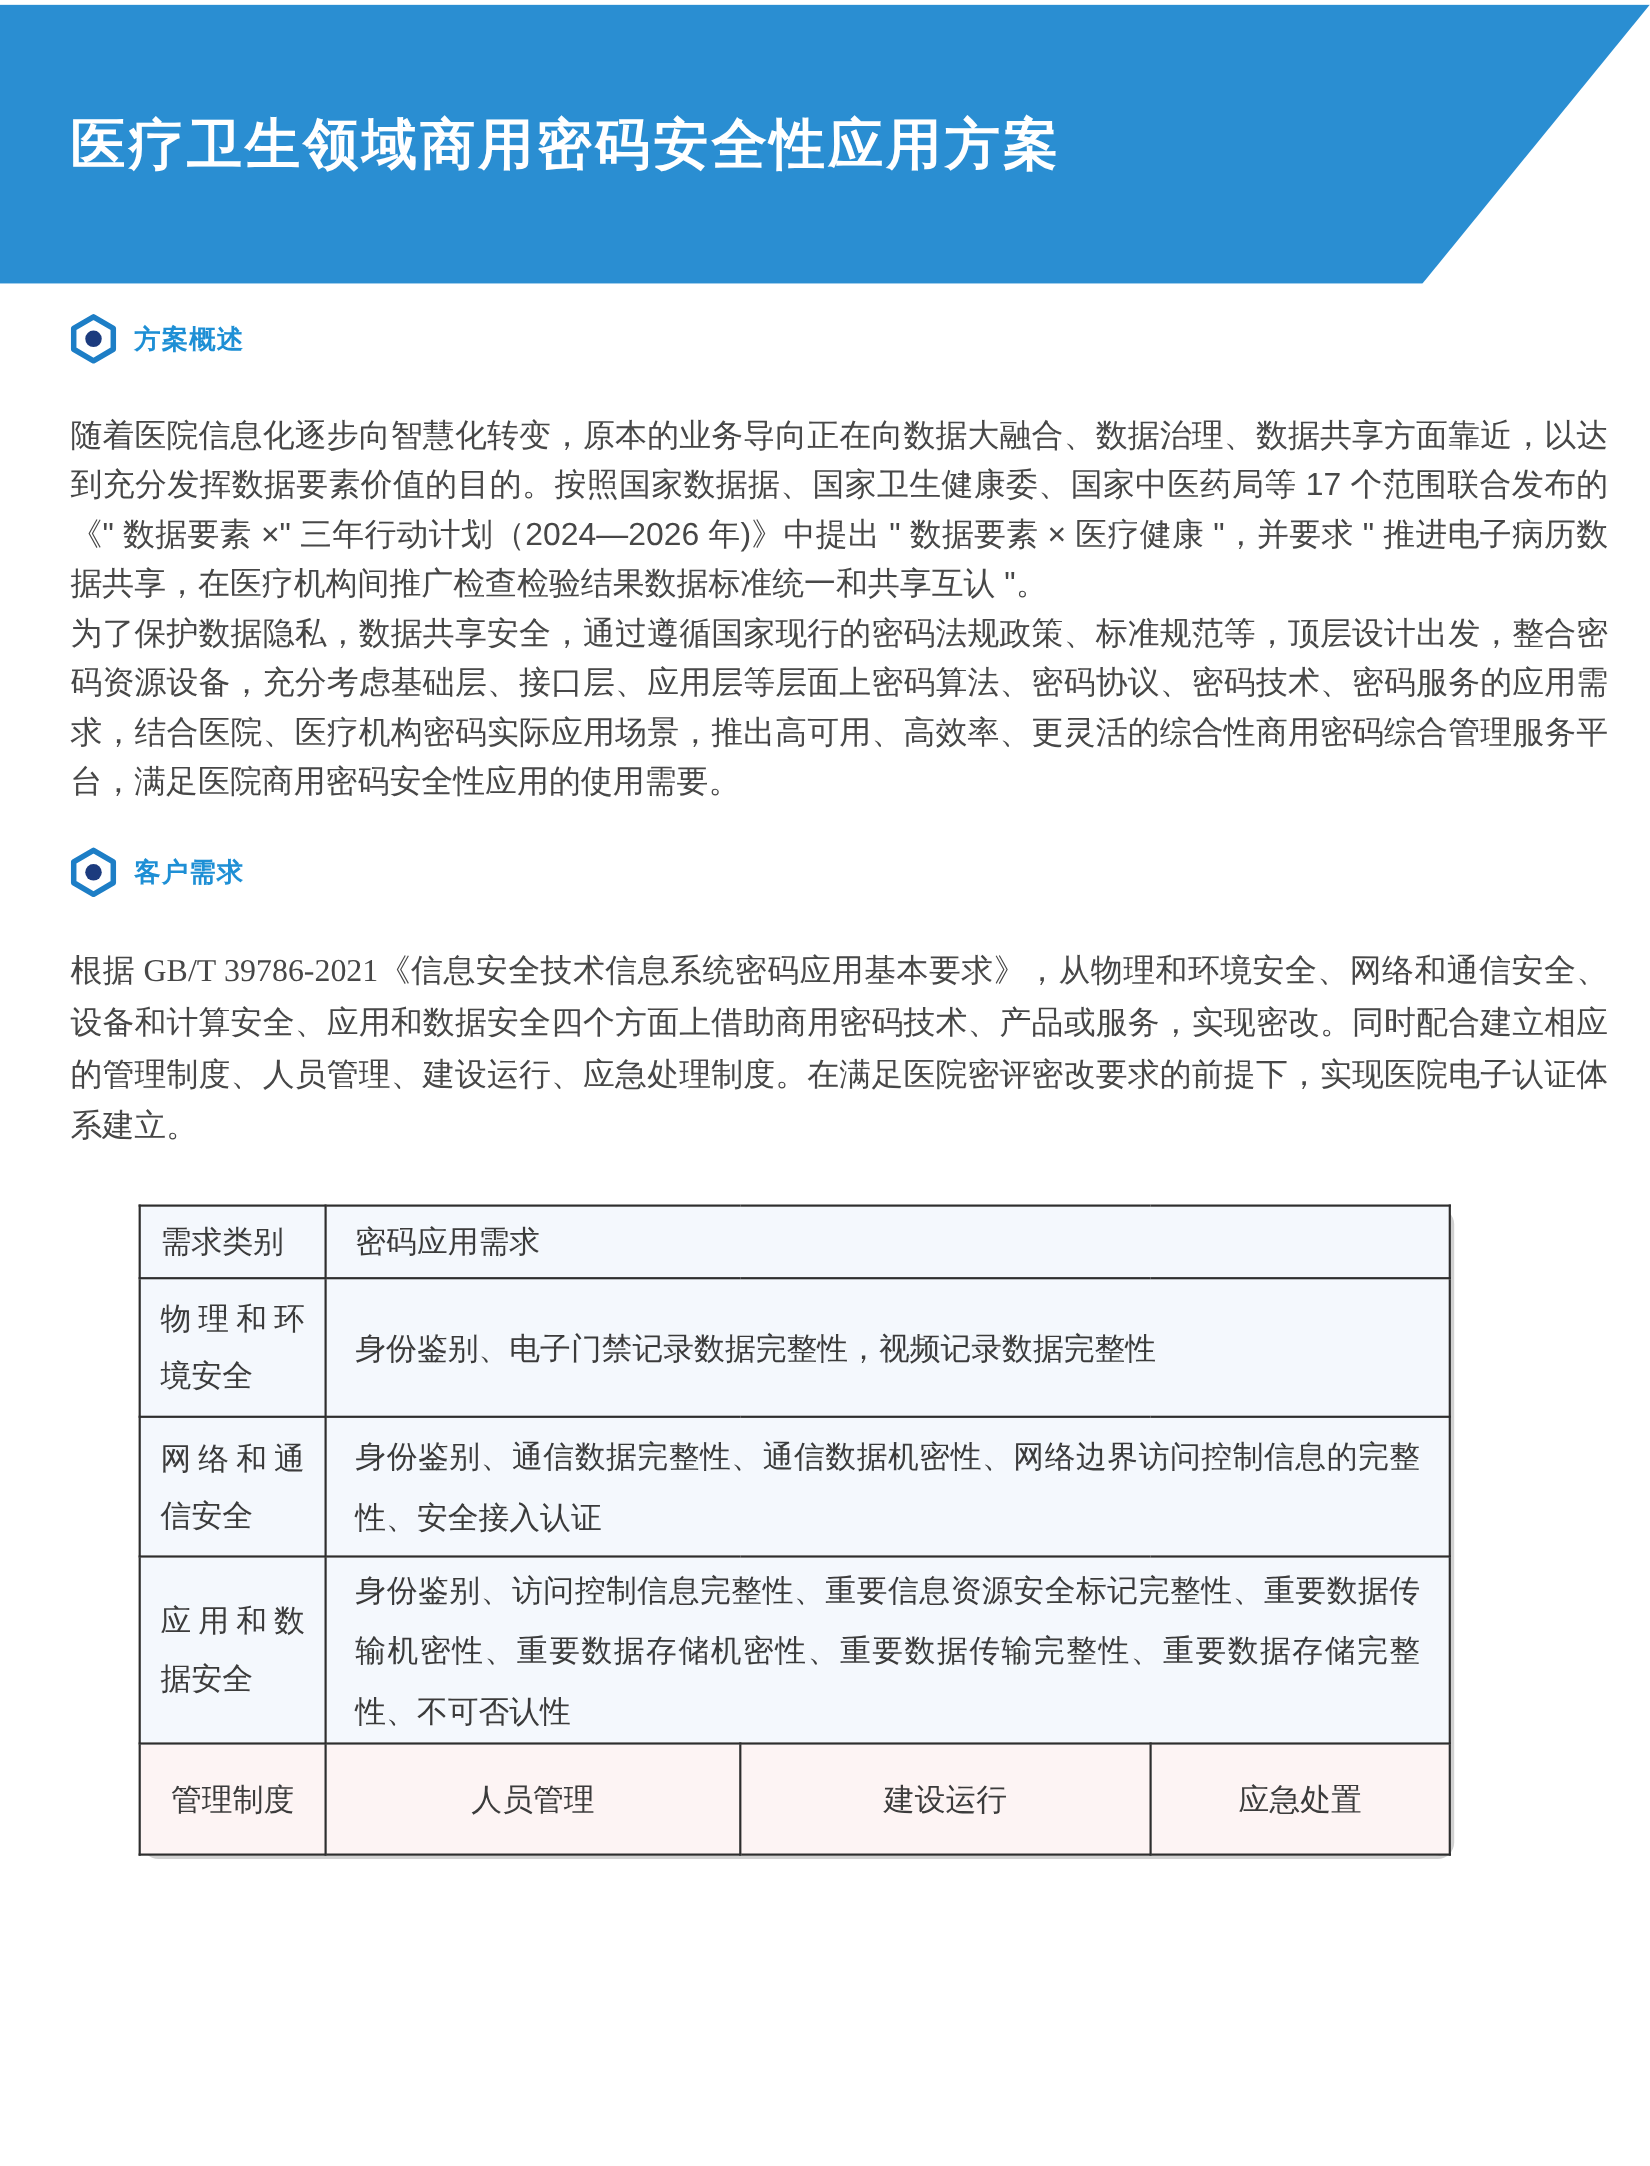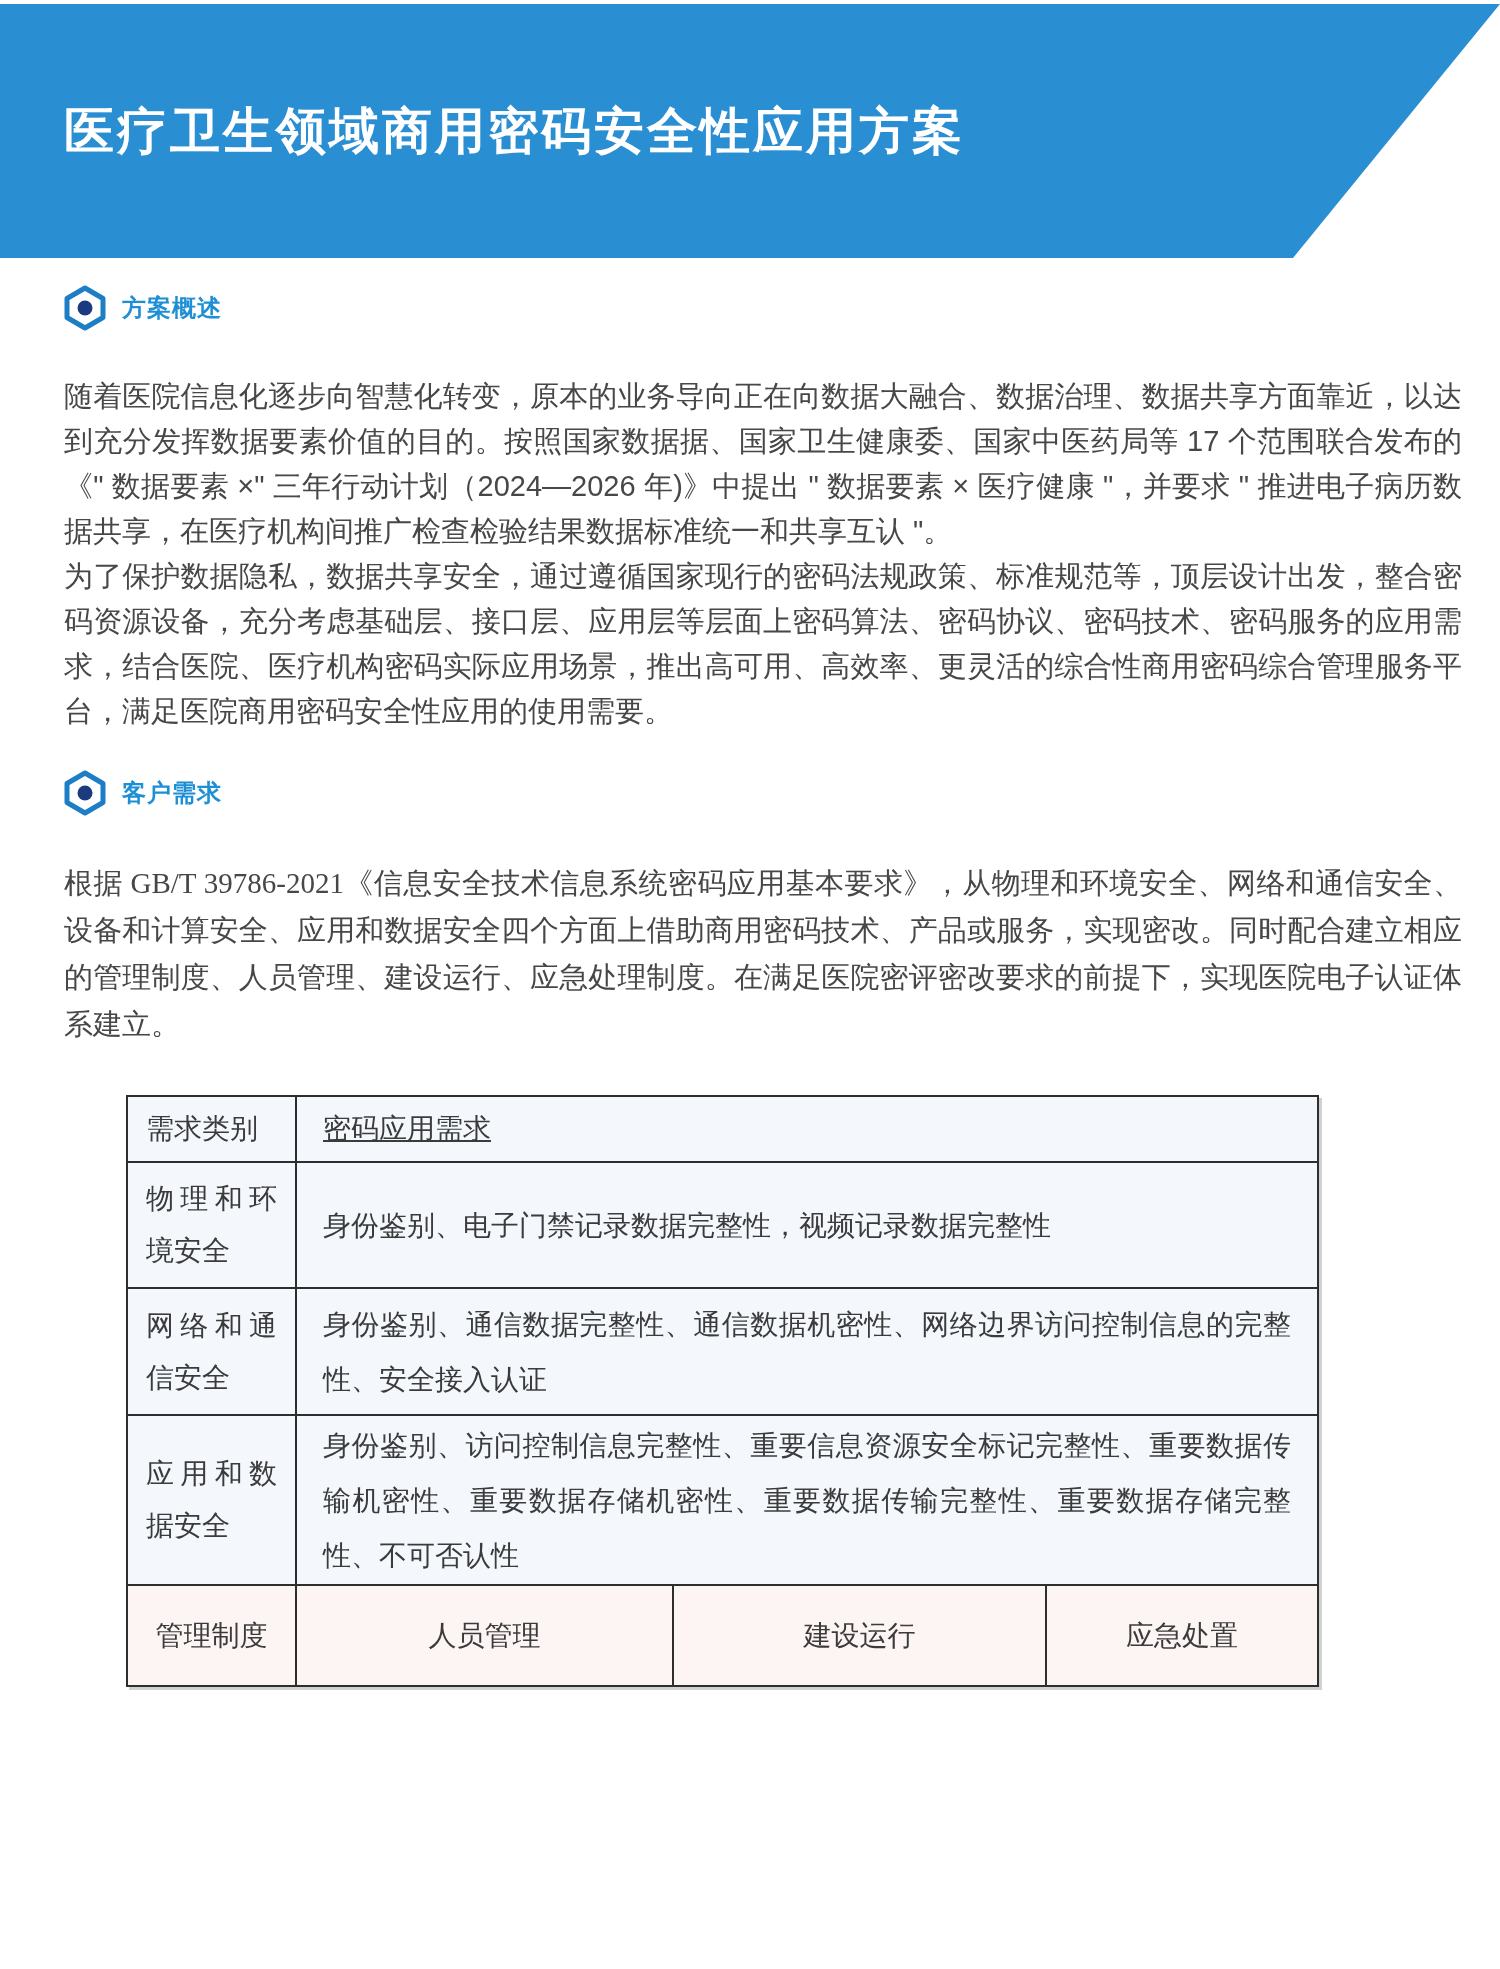--- a/index.html
+++ b/index.html
@@ -47,36 +47,37 @@
     text-align:justify;
   }
   .textblock p{margin:0;}
   .block-overview{top:374px;}
   .block-requirements{top:860px;line-height:47px;font-family:Liberation Serif, serif;}
   
   .req-table-wrap{position:absolute;top:1095px;left:126px;}
   table.req-table{
     border-collapse:collapse;table-layout:fixed;width:1191px;
     box-shadow:3px 3px 0 rgba(90,90,90,0.28);
+    border-radius:15px;
   }
   table.req-table td{
     border:2px solid var(--table-border);
     background:var(--cell-blue);
     font-size:28px;color:var(--table-text);
     vertical-align:middle;
     overflow:hidden;
   }
   td.cat{
     padding:0 18px;text-align:justify;line-height:52px;
   }
   td.req{
     padding:0 26px;text-align:justify;line-height:55px;
   }
   tr.r-header td{height:64px;}
-  tr.r-header td.req{line-height:60px;text-decoration:underline;}
+  tr.r-header td.req{line-height:60px;}
   tr.r-header td.cat{text-align:left;}
   tr.r-phys td{height:124px;}
   tr.r-net td{height:125px;}
   tr.r-dev td{height:167px;}
   tr.r-app td{height:168px;}
   tr.r-mgmt td{
     height:99px;background:var(--cell-pink);
     text-align:center;padding:0;line-height:32px;
   }
 </style>

